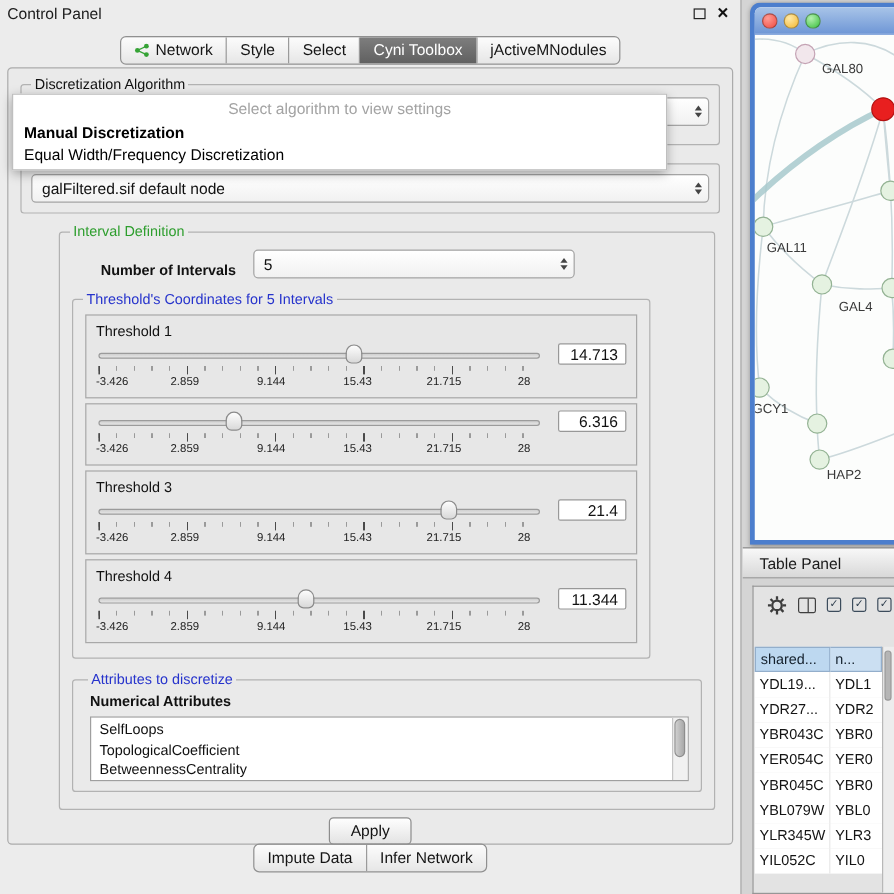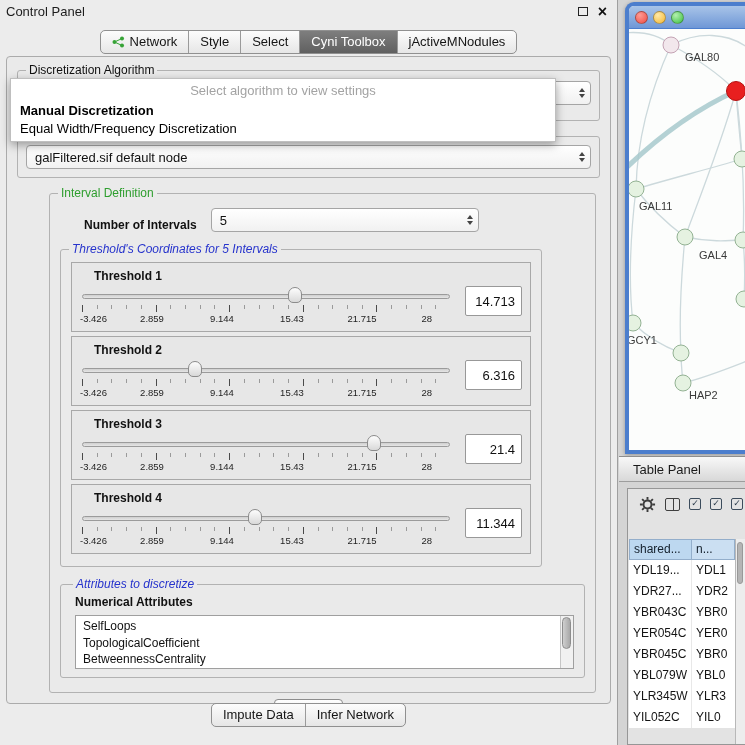--- a/index.html
+++ b/index.html
@@ -17,21 +17,21 @@
   .top-seg{margin:10px auto 0;}
   .seg-item{display:flex;align-items:center;gap:5px;padding:3px 11px 4px;font-size:13px;color:#151515;border-left:1px solid #9a9a9a;}
   .seg-item:first-child{border-left:none;}
   .seg-item.active{background:linear-gradient(#7e7e7e,#606060);color:#fff;}
 
   #main-box{position:absolute;left:6px;top:56px;width:605px;height:648px;border:1px solid #ababab;border-radius:4px;background:#eaeaea;padding:6px 8px;}
 
   fieldset.grp{border:1px solid #b2b2b2;border-radius:3px;margin:0 2px 8px;padding:2px 8px 8px;}
   fieldset.grp legend{font-size:12px;padding:0 3px;color:#111;}
   fieldset.grp.green>legend{color:#2e9e2e;}
-  fieldset.grp.blue>legend{color:#2633cc;font-style:italic;}
+  fieldset.grp.blue>legend{color:#2633cc;}
 
   .combo{height:24px;border:1px solid #a5a5a5;border-radius:4px;background:linear-gradient(#ffffff,#f1f1f1);display:flex;align-items:center;padding:0 5px 0 8px;font-size:13px;color:#111;}
   .combo-text{white-space:nowrap;overflow:hidden;}
   .stepper{margin-left:auto;display:flex;flex-direction:column;align-items:center;gap:2px;padding-left:6px;}
   .tri-up{width:0;height:0;border-left:3.5px solid transparent;border-right:3.5px solid transparent;border-bottom:4.5px solid #444;}
   .tri-dn{width:0;height:0;border-left:3.5px solid transparent;border-right:3.5px solid transparent;border-top:4.5px solid #444;}
 
   #algo-grp{height:58px;}
   #algo-grp .combo{margin-top:2px;}
 
@@ -40,33 +40,33 @@
   .pp-item{font-size:13px;padding:2px 9px 1px;color:#000;}
   .pp-item.sel{font-weight:bold;}
 
   #interval-grp{margin:4px 6px 6px 34px;}
   .num-row{display:flex;align-items:flex-end;gap:14px;margin:6px 0 10px 26px;}
   .num-row label{font-size:12px;font-weight:bold;color:#111;}
   .num-combo{width:268px;}
 
   #thresholds-grp{width:482px;margin:0 0 10px 2px;}
   .th-box{border:1px solid #a8a8a8;background:#e7e7e7;margin:4px 2px;padding:4px 8px 2px;}
-  .th-label{font-size:12px;font-weight:bold;margin:2px 14px 2px;color:#111;}
+  .th-label{font-size:12px;font-weight:normal;margin:2px 0 2px;color:#111;}
   .th-row{display:flex;align-items:flex-start;gap:13px;}
   .slider{flex:1;position:relative;height:44px;}
   .track{position:absolute;left:2px;right:2px;top:9px;height:5px;border:1px solid #9b9b9b;border-radius:3px;background:linear-gradient(#cfcfcf,#e6e6e6);}
   .thumb{position:absolute;top:2px;width:14px;height:16px;border:1px solid #8b8b8b;border-radius:7px 7px 5px 5px;background:linear-gradient(#fdfdfd,#d9d9d9);}
   .ticks{position:absolute;left:2px;right:2px;top:20px;height:7px;}
   .ticks::before{content:"";position:absolute;left:0;right:0;top:0;height:4px;background-image:repeating-linear-gradient(90deg,#9a9a9a 0 1px,transparent 1px 4%);}
   .ticks::after{content:"";position:absolute;left:0;right:0;top:0;height:7px;background-image:repeating-linear-gradient(90deg,#4a4a4a 0 1px,transparent 1px 20%);}
-  .tick-labels{position:absolute;left:2px;right:20px;top:28px;height:12px;font-size:9.5px;color:#1e1e1e;}
+  .tick-labels{position:absolute;left:2px;right:10px;top:28px;height:12px;font-size:9.5px;color:#1e1e1e;}
   .tick-labels span{position:absolute;transform:translateX(-50%);white-space:nowrap;}
   .tick-labels span:first-child{transform:translateX(-2px);}
   .tick-labels span:last-child{transform:translateX(-100%);}
-  .th-value{width:57px;height:30px;border:1px solid #989898;border-radius:2px;background:#fff;font-family:inherit;font-size:13px;text-align:right;padding:0 6px;color:#111;margin-top:1px;}
+  .th-value{width:57px;height:18px;border:1px solid #989898;border-radius:2px;background:#fff;font-family:inherit;font-size:13px;text-align:right;padding:0 6px;color:#111;margin-top:1px;}
 
   #attrs-grp{margin:2px 2px 6px;padding-left:12px;}
   .attrs-title{font-size:12px;font-weight:bold;margin:2px 0 6px 2px;color:#111;}
   .listbox{position:relative;height:54px;border:1px solid #9f9f9f;background:#fff;overflow:hidden;margin:0 2px;}
   .listbox ul{margin:0;padding:2px 16px 0 7px;list-style:none;font-size:12px;line-height:16.5px;color:#101010;}
   .vscroll{position:absolute;top:0;right:0;bottom:0;width:13px;background:#f1f1f1;border-left:1px solid #c6c6c6;}
   .vthumb{position:absolute;top:1px;left:1px;width:9px;height:32px;border:1px solid #8d8d8d;border-radius:5px;background:linear-gradient(90deg,#cfcfcf,#a8a8a8);}
 
   .apply-row{text-align:center;margin-top:4px;}
   .apply{font-family:inherit;font-size:13px;color:#111;padding:3px 17px;border:1px solid #8d8d8d;border-radius:4px;background:linear-gradient(#fefefe,#e3e3e3);}
@@ -195,21 +195,20 @@
                     <span style="left: 40%;">9.144</span>
                     <span style="left: 60%;">15.43</span>
                     <span style="left: 80%;">21.715</span>
                     <span style="left: 100%;">28</span>
                   </div>
       </div>
       <input class="th-value" value="14.713" style="">
     </div>
   </div>
             <div class="th-box">
-    <div class="th-label">Threshold 2</div>
     <div class="th-row">
       <div class="slider">
         <div class="track"></div>
         <div class="thumb" style="left: calc(31% - 7px);"></div>
         <div class="ticks"></div>
         <div class="tick-labels">
                     <span style="left: 0%;">-3.426</span>
                     <span style="left: 20%;">2.859</span>
                     <span style="left: 40%;">9.144</span>
                     <span style="left: 60%;">15.43</span>

